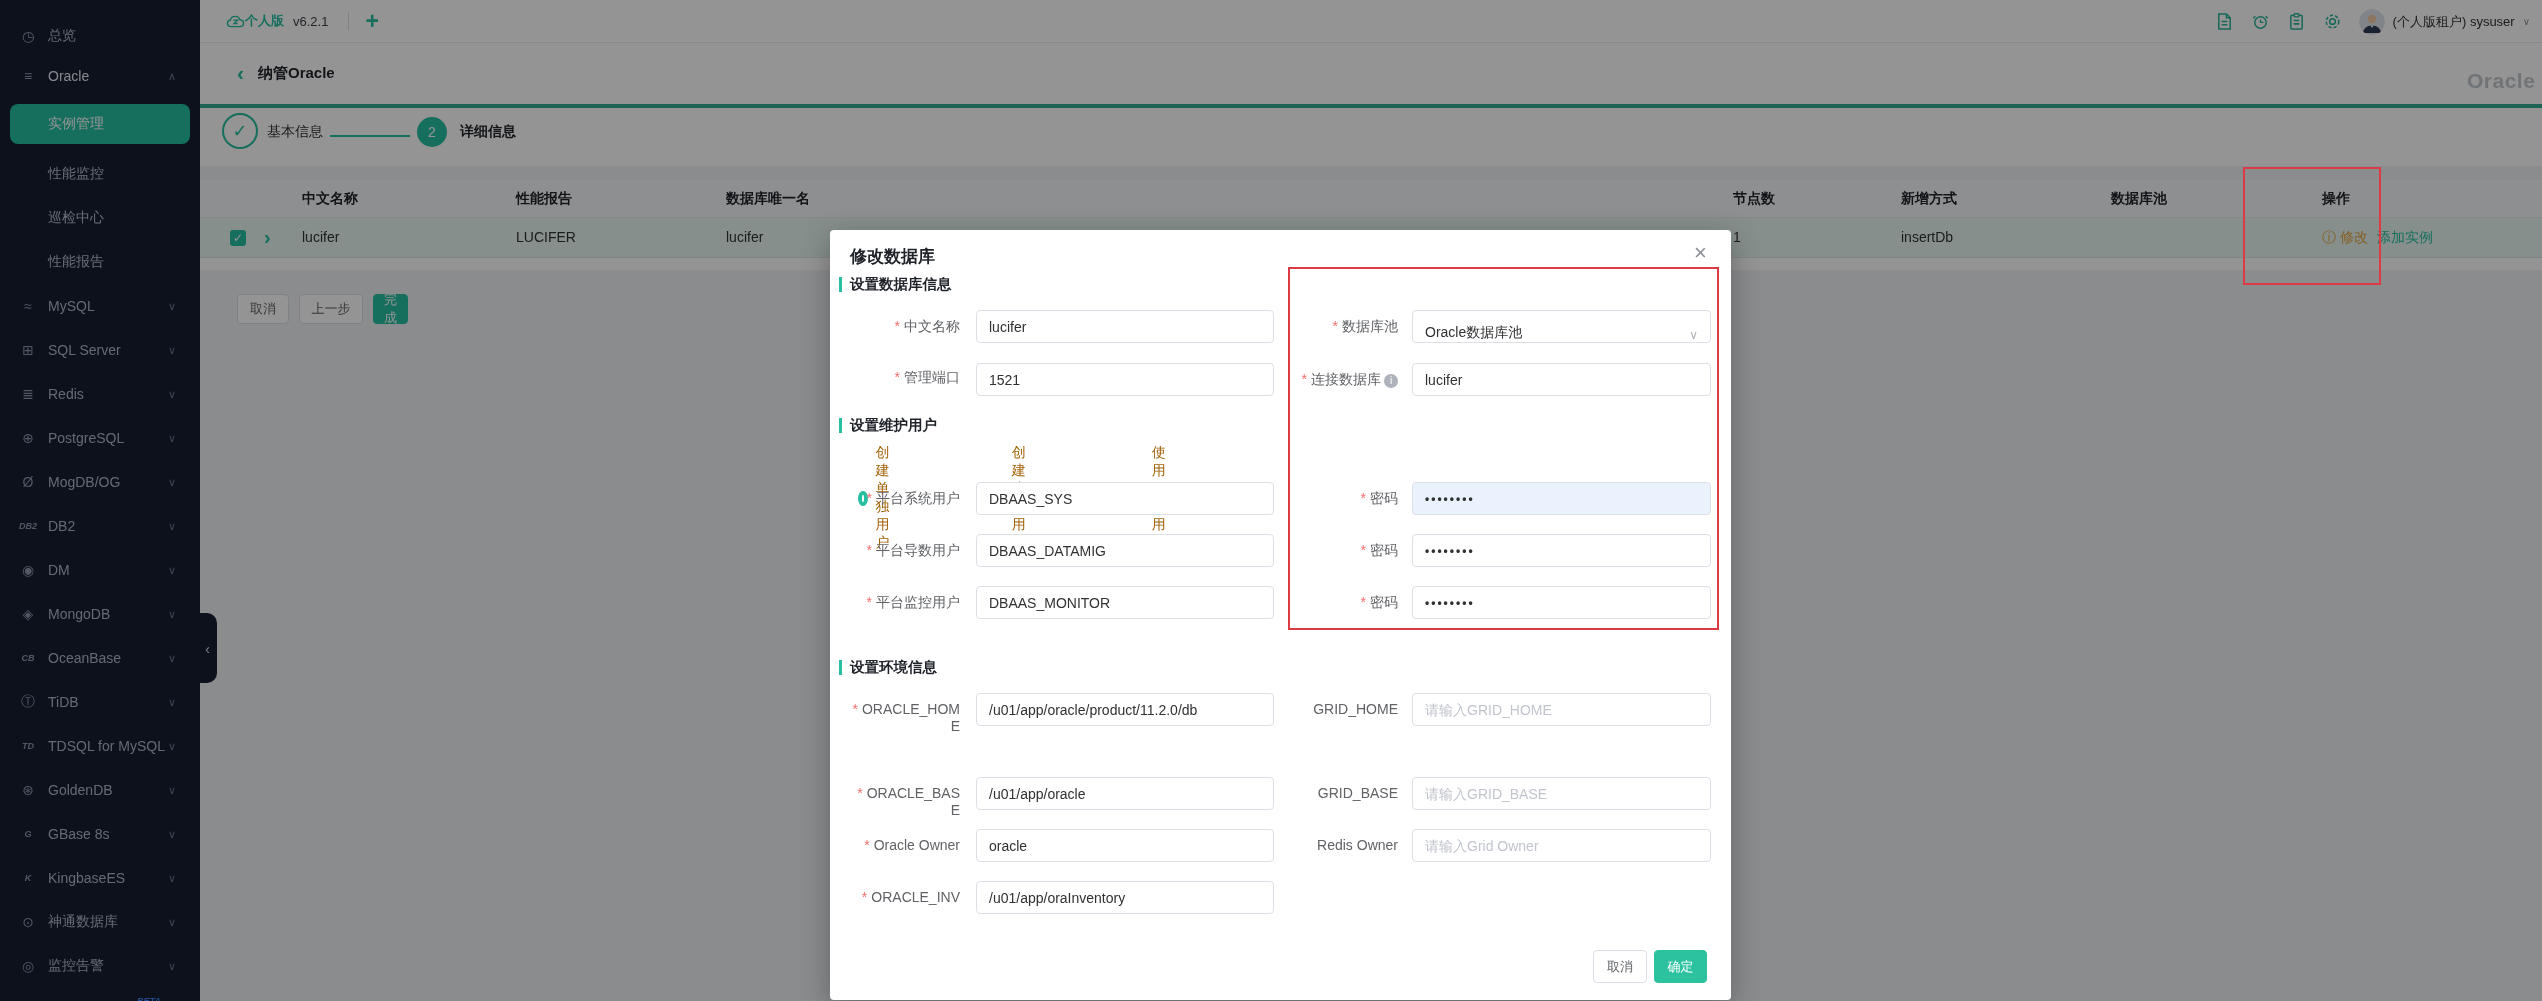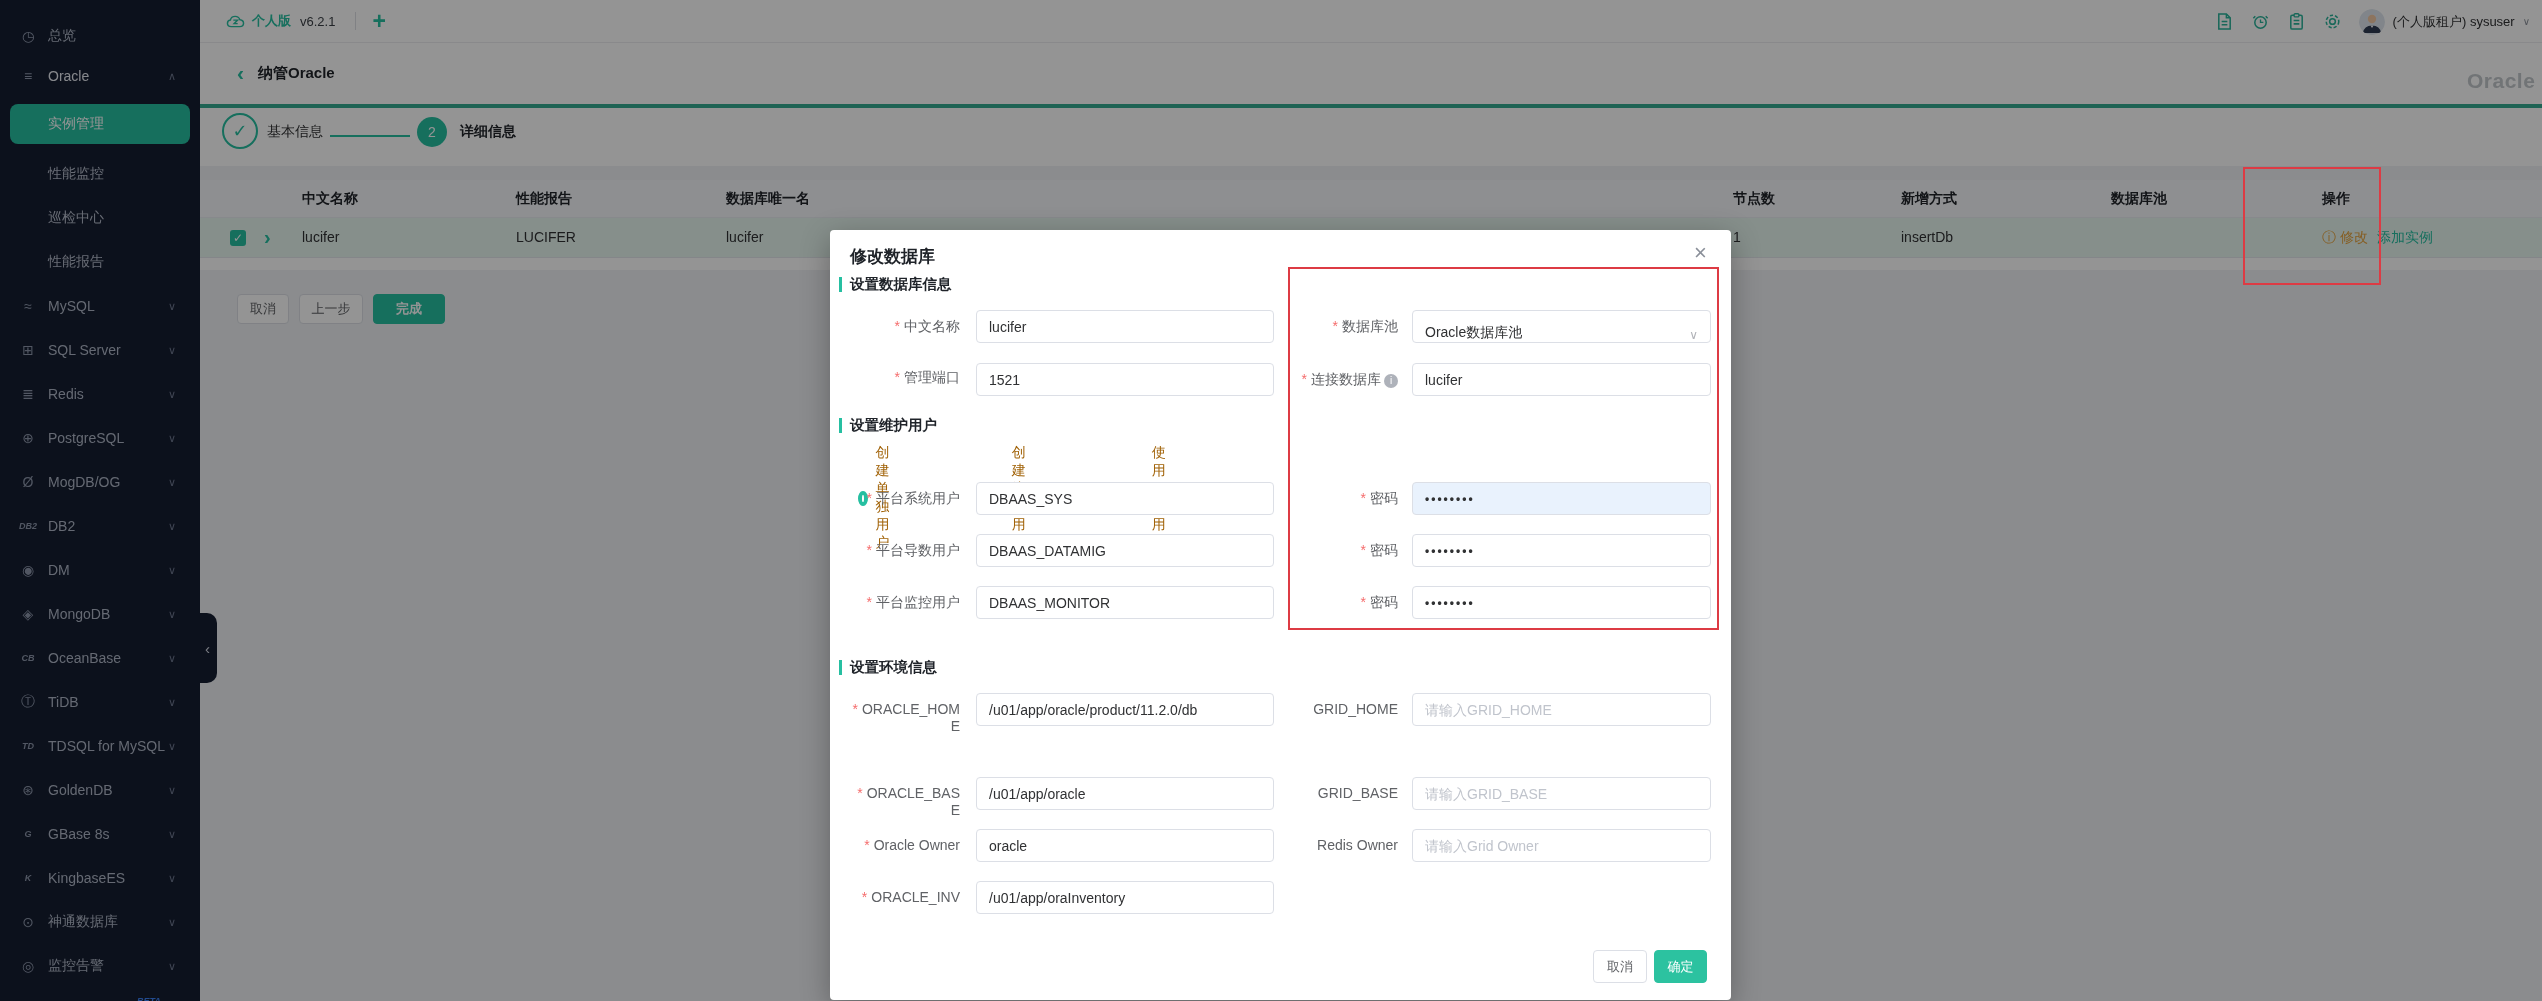--- a/index.html
+++ b/index.html
@@ -24,21 +24,21 @@
                padding-left:38px;}
   .beta{margin-left:5px;font-size:9px;font-weight:bold;font-style:italic;color:#3b82f6;align-self:flex-start;margin-top:8px;}
   #collapse-tab{position:absolute;left:198px;top:613px;width:19px;height:70px;background:#161e31;
                 border-radius:0 10px 10px 0;display:flex;align-items:center;justify-content:center;
                 color:#d6dbe6;font-size:15px;z-index:2;}
 
   
   #topbar{position:absolute;left:200px;top:0;width:2342px;height:43px;background:#fff;
           border-bottom:1px solid #ecedef;display:flex;align-items:center;z-index:1;}
   #brand-group{display:flex;align-items:center;margin-left:26px;}
-  .brand-name{color:#26bfa1;font-size:13px;font-weight:bold;margin-left:7px;}
+  .brand-name{color:#26bfa1;font-size:13px;font-weight:bold;margin-left:0;}
   .brand-ver{color:#3a3f45;font-size:13px;margin-left:9px;}
   .tb-divider{width:1px;height:18px;background:#dcdfe3;margin:0 16px 0 20px;}
   .tb-plus{color:#26bfa1;font-size:23px;font-weight:bold;line-height:20px;cursor:pointer;}
   #tb-right{position:absolute;right:12px;top:0;height:43px;display:flex;align-items:center;gap:17px;}
   .tb-ic{width:19px;height:19px;display:block;cursor:pointer;}
   #tb-user{display:flex;align-items:center;gap:8px;cursor:pointer;}
   .avatar{width:26px;height:26px;border-radius:50%;display:block;}
   .tb-username{font-size:13px;color:#303133;white-space:nowrap;}
   .tb-caret{font-size:10px;color:#8a8f99;}
 
@@ -69,21 +69,21 @@
        color:#fff;font-size:12px;display:flex;align-items:center;justify-content:center;cursor:pointer;}
   .expander{position:absolute;left:64px;top:8px;color:#26bfa1;font-size:20px;font-weight:bold;cursor:pointer;}
   .op-modify{color:#e6a23c;cursor:pointer;}
   .op-add{color:#26bfa1;cursor:pointer;}
 
   
   .pbtn{position:absolute;top:294px;height:30px;border:1px solid #dcdfe6;border-radius:4px;background:#fff;
         font-size:13px;color:#606266;display:flex;align-items:center;justify-content:center;cursor:pointer;}
   #btn-cancel-page{left:237px;width:52px;}
   #btn-prev{left:299px;width:64px;}
-  #btn-finish{left:373px;width:72px;background:#26bfa1;border-color:#26bfa1;color:#fff;font-weight:bold;}
+  #btn-finish{left:373px;width:35px;background:#26bfa1;border-color:#26bfa1;color:#fff;}
 
   
   #overlay{position:absolute;left:0;top:0;width:2542px;height:1001px;background:rgba(0,0,0,0.42);z-index:10;}
 
   
   #modal{position:absolute;left:830px;top:205px;width:901px;height:770px;background:#fff;border-radius:4px;
          box-shadow:0 8px 30px rgba(0,0,0,.3);z-index:20;margin-top:25px;}
   .m-title{position:absolute;left:20px;top:15px;font-size:17px;font-weight:bold;color:#1f2329;}
   .m-close{position:absolute;left:864px;top:10px;font-size:22px;color:#8a8f99;cursor:pointer;}
   .msec{position:absolute;left:9px;font-size:14.5px;font-weight:bold;color:#1f2329;display:flex;align-items:center;}

